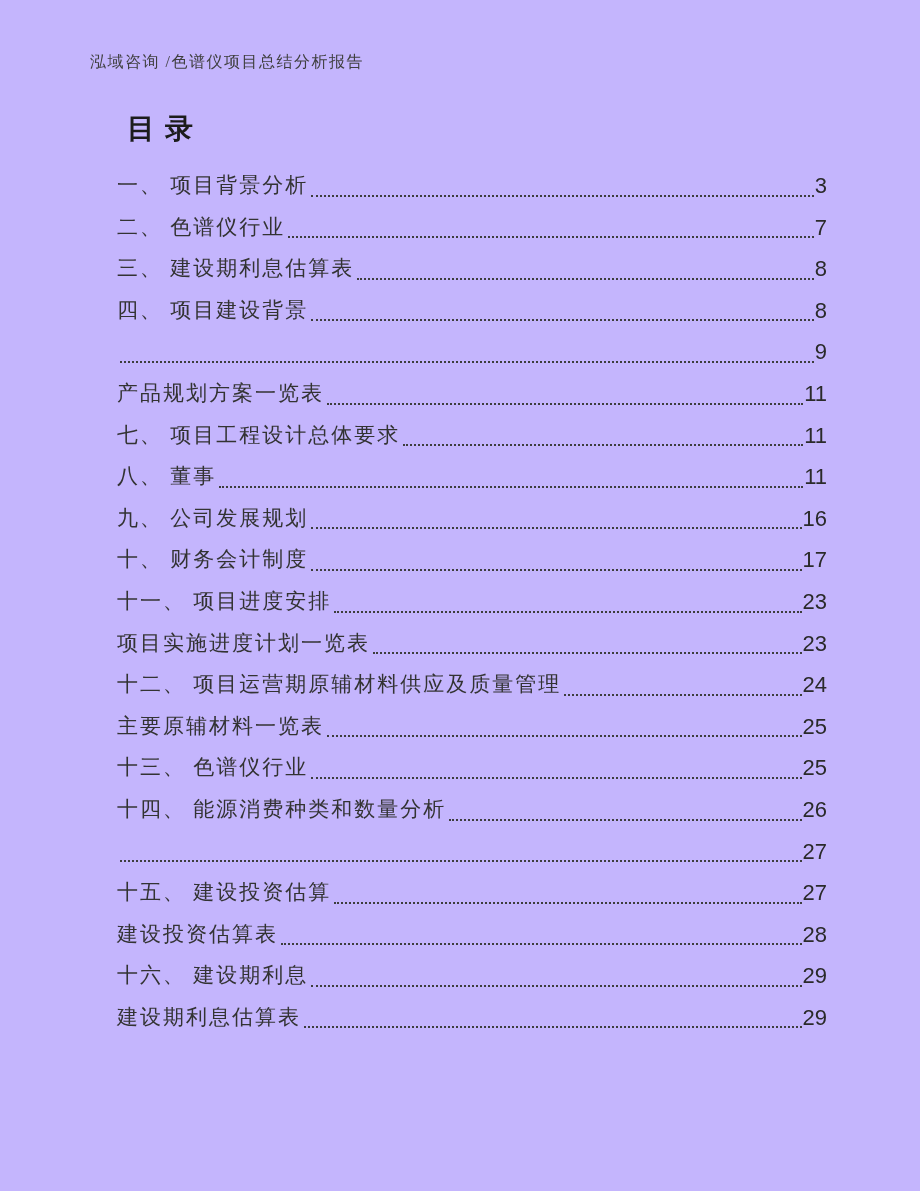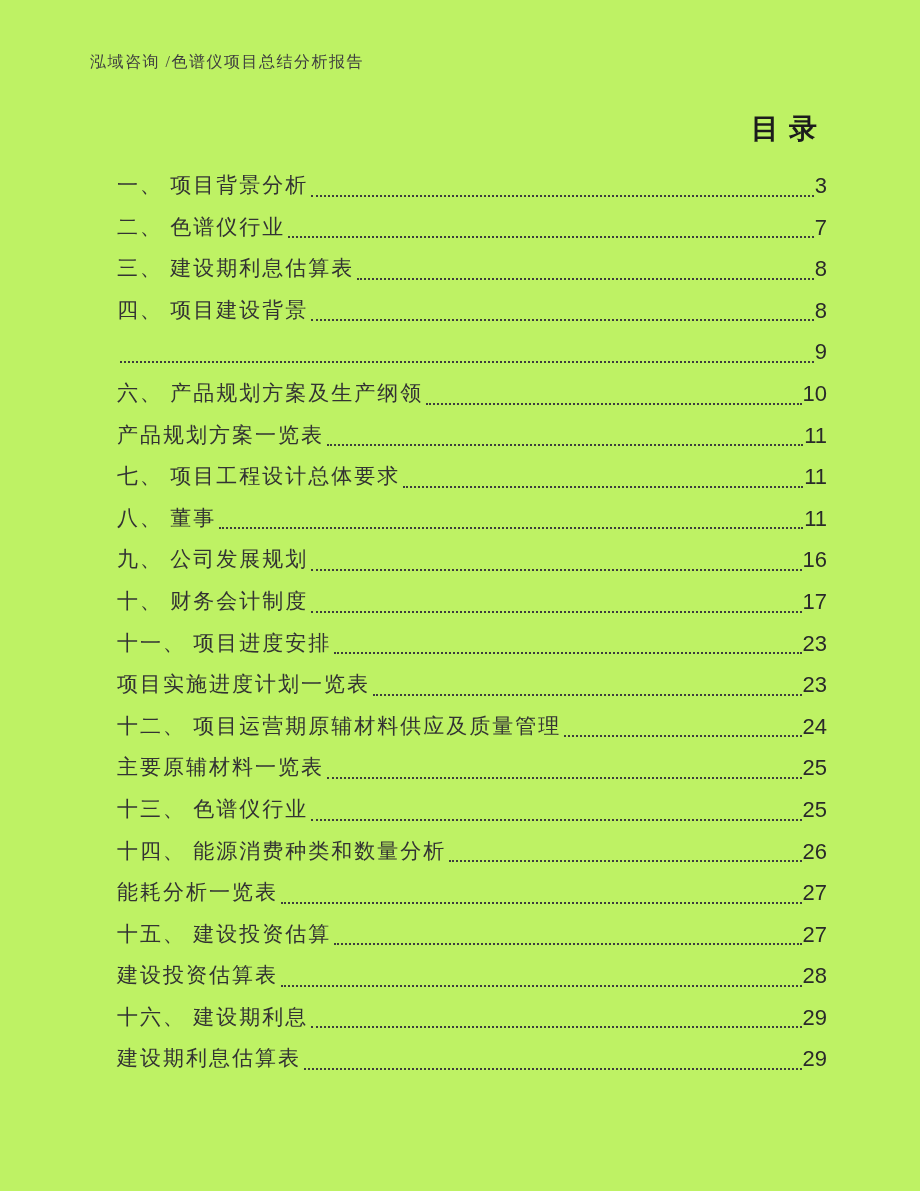--- a/index.html
+++ b/index.html
@@ -4,40 +4,40 @@
 <style>
   html, body {
     margin: 0;
     padding: 0;
     background: #ffffff;
   }
   .page {
     position: relative;
     width: 920px;
     height: 1191px;
-    background: #bef264;
+    background: #c4b5fd;
     overflow: hidden;
     font-family: "Liberation Serif", serif;
   }
   .doc-header {
     position: absolute;
     left: 90px;
     top: 52px;
     font-size: 16px;
     letter-spacing: 1.5px;
     color: #3f3f3f;
     white-space: nowrap;
   }
   .doc-title {
     position: absolute;
     left: 117px;
     top: 110px;
     width: 710px;
     margin: 0;
-    text-align: right;
+    text-align: left;
     font-size: 28px;
     font-weight: bold;
     color: #1c1c1c;
     letter-spacing: 10px;
     text-indent: 10px; 
     white-space: nowrap;
   }
   .toc {
     position: absolute;
     left: 117px;
@@ -100,25 +100,20 @@
       <div class="toc-row">
     <span class="label">四、 项目建设背景</span>
     <span class="leader"></span>
     <span class="pagenum">8</span>
   </div>
       <div class="toc-row">
     <span class="leader"></span>
     <span class="pagenum">9</span>
   </div>
       <div class="toc-row">
-    <span class="label">六、 产品规划方案及生产纲领</span>
-    <span class="leader"></span>
-    <span class="pagenum">10</span>
-  </div>
-      <div class="toc-row">
     <span class="label">产品规划方案一览表</span>
     <span class="leader"></span>
     <span class="pagenum">11</span>
   </div>
       <div class="toc-row">
     <span class="label">七、 项目工程设计总体要求</span>
     <span class="leader"></span>
     <span class="pagenum">11</span>
   </div>
       <div class="toc-row">
@@ -160,21 +155,20 @@
     <span class="label">十三、 色谱仪行业</span>
     <span class="leader"></span>
     <span class="pagenum">25</span>
   </div>
       <div class="toc-row">
     <span class="label">十四、 能源消费种类和数量分析</span>
     <span class="leader"></span>
     <span class="pagenum">26</span>
   </div>
       <div class="toc-row">
-    <span class="label">能耗分析一览表</span>
     <span class="leader"></span>
     <span class="pagenum">27</span>
   </div>
       <div class="toc-row">
     <span class="label">十五、 建设投资估算</span>
     <span class="leader"></span>
     <span class="pagenum">27</span>
   </div>
       <div class="toc-row">
     <span class="label">建设投资估算表</span>

